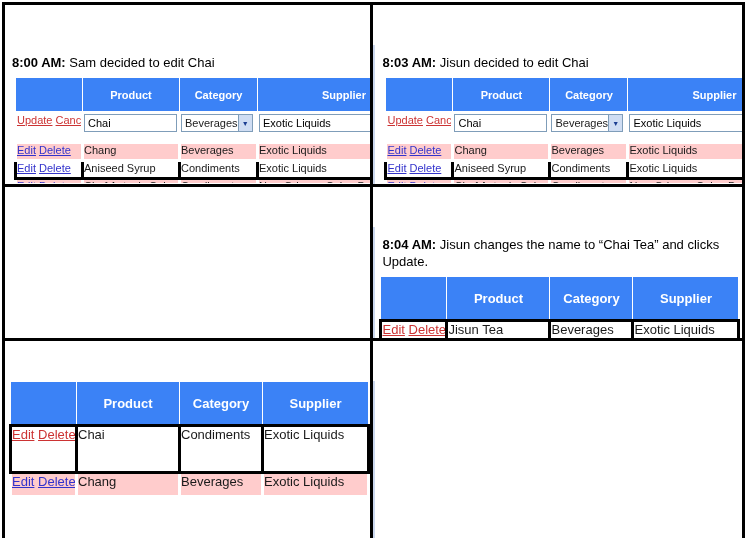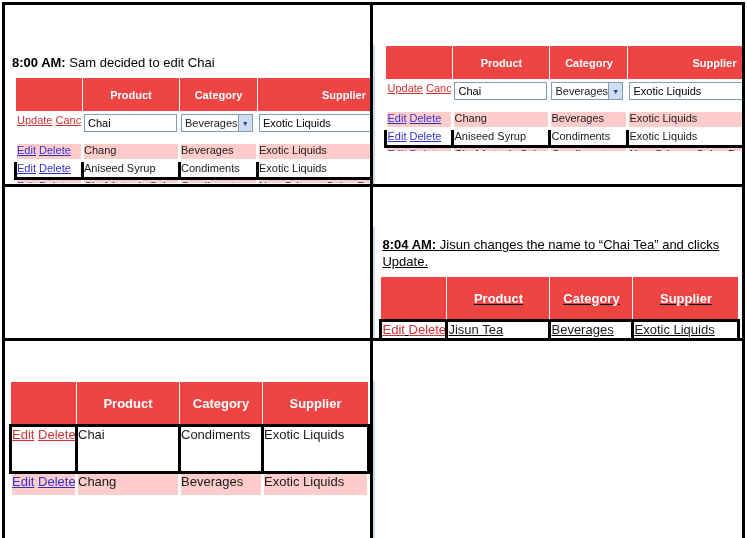--- a/index.html
+++ b/index.html
@@ -3,29 +3,29 @@
 <meta charset="utf-8">
 <style>
   html,body{margin:0;padding:0;background:#fff;}
   body{width:747px;height:538px;font-family:"Liberation Sans",sans-serif;position:relative;}
 
   table.layout{border-collapse:collapse;table-layout:fixed;margin:2px 0 0 2px;width:743px;}
   table.layout td{border:3px solid #000;padding:0;vertical-align:top;background:#fff;overflow:hidden;}
   td.banner{background:#ffff99;height:42px;text-align:center;vertical-align:middle;
             font-weight:bold;font-size:24px;letter-spacing:1px;color:#000;}
   .cellwrap{overflow:hidden;position:relative;margin-top:40px;}
-  .h-r1{height:139px;} .h-r2{height:111px;text-decoration:underline;} .h-r3{height:183px;}
+  .h-r1{height:139px;} .h-r2{height:111px;} .h-r3{height:183px;}
   .striped{border-left:2px solid #ccd8ee;}
 
   .caption{font-size:13px;line-height:17px;color:#000;margin:9px 8px 6px 7px;}
   .caption b{font-weight:bold;}
 
   
   .grid{border-collapse:collapse;background:#fff;table-layout:fixed;}
-  .grid th{background:#ef4444;color:#fff;font-weight:bold;text-align:center;border:1px solid #fff;overflow:hidden;}
+  .grid th{background:#3b82f6;color:#fff;font-weight:bold;text-align:center;border:1px solid #fff;overflow:hidden;}
   .grid td{border:1px solid #f3eeee;overflow:hidden;white-space:nowrap;color:#1a1a1a;}
   tr.pink td{background:#ffcccc;border-color:#fff;}
   a.link-blue{color:#3333cc;text-decoration:underline;cursor:pointer;}
   a.link-red{color:#cc3333;text-decoration:underline;cursor:pointer;}
 
   
   .mini-wrap{margin-left:9px;height:106px;overflow:hidden;}
   .grid.mini{width:403px;}
   .mini th{font-size:11px;height:31px;}
   .mini td{font-size:11px;height:15px;padding:0 4px;}
@@ -108,20 +108,24 @@
               <td>New Orleans Cajun Delights</td>
             </tr>
           </tbody>
               </table>
         </div>
       </div>
     </td>
 
     <td>
       <div class="cellwrap h-r1 striped">
+        <div class="caption">
+          <b>8:03 AM:</b>
+          <span>Jisun decided to edit Chai</span>
+        </div>
         <div class="mini-wrap">
           <table class="grid mini">
             <tbody>
                   <tr>
               <th class="c-act"></th>
               <th class="c-prod">Product</th>
               <th class="c-cat">Category</th>
               <th class="c-sup">Supplier</th>
             </tr>
             <tr class="editrow">

